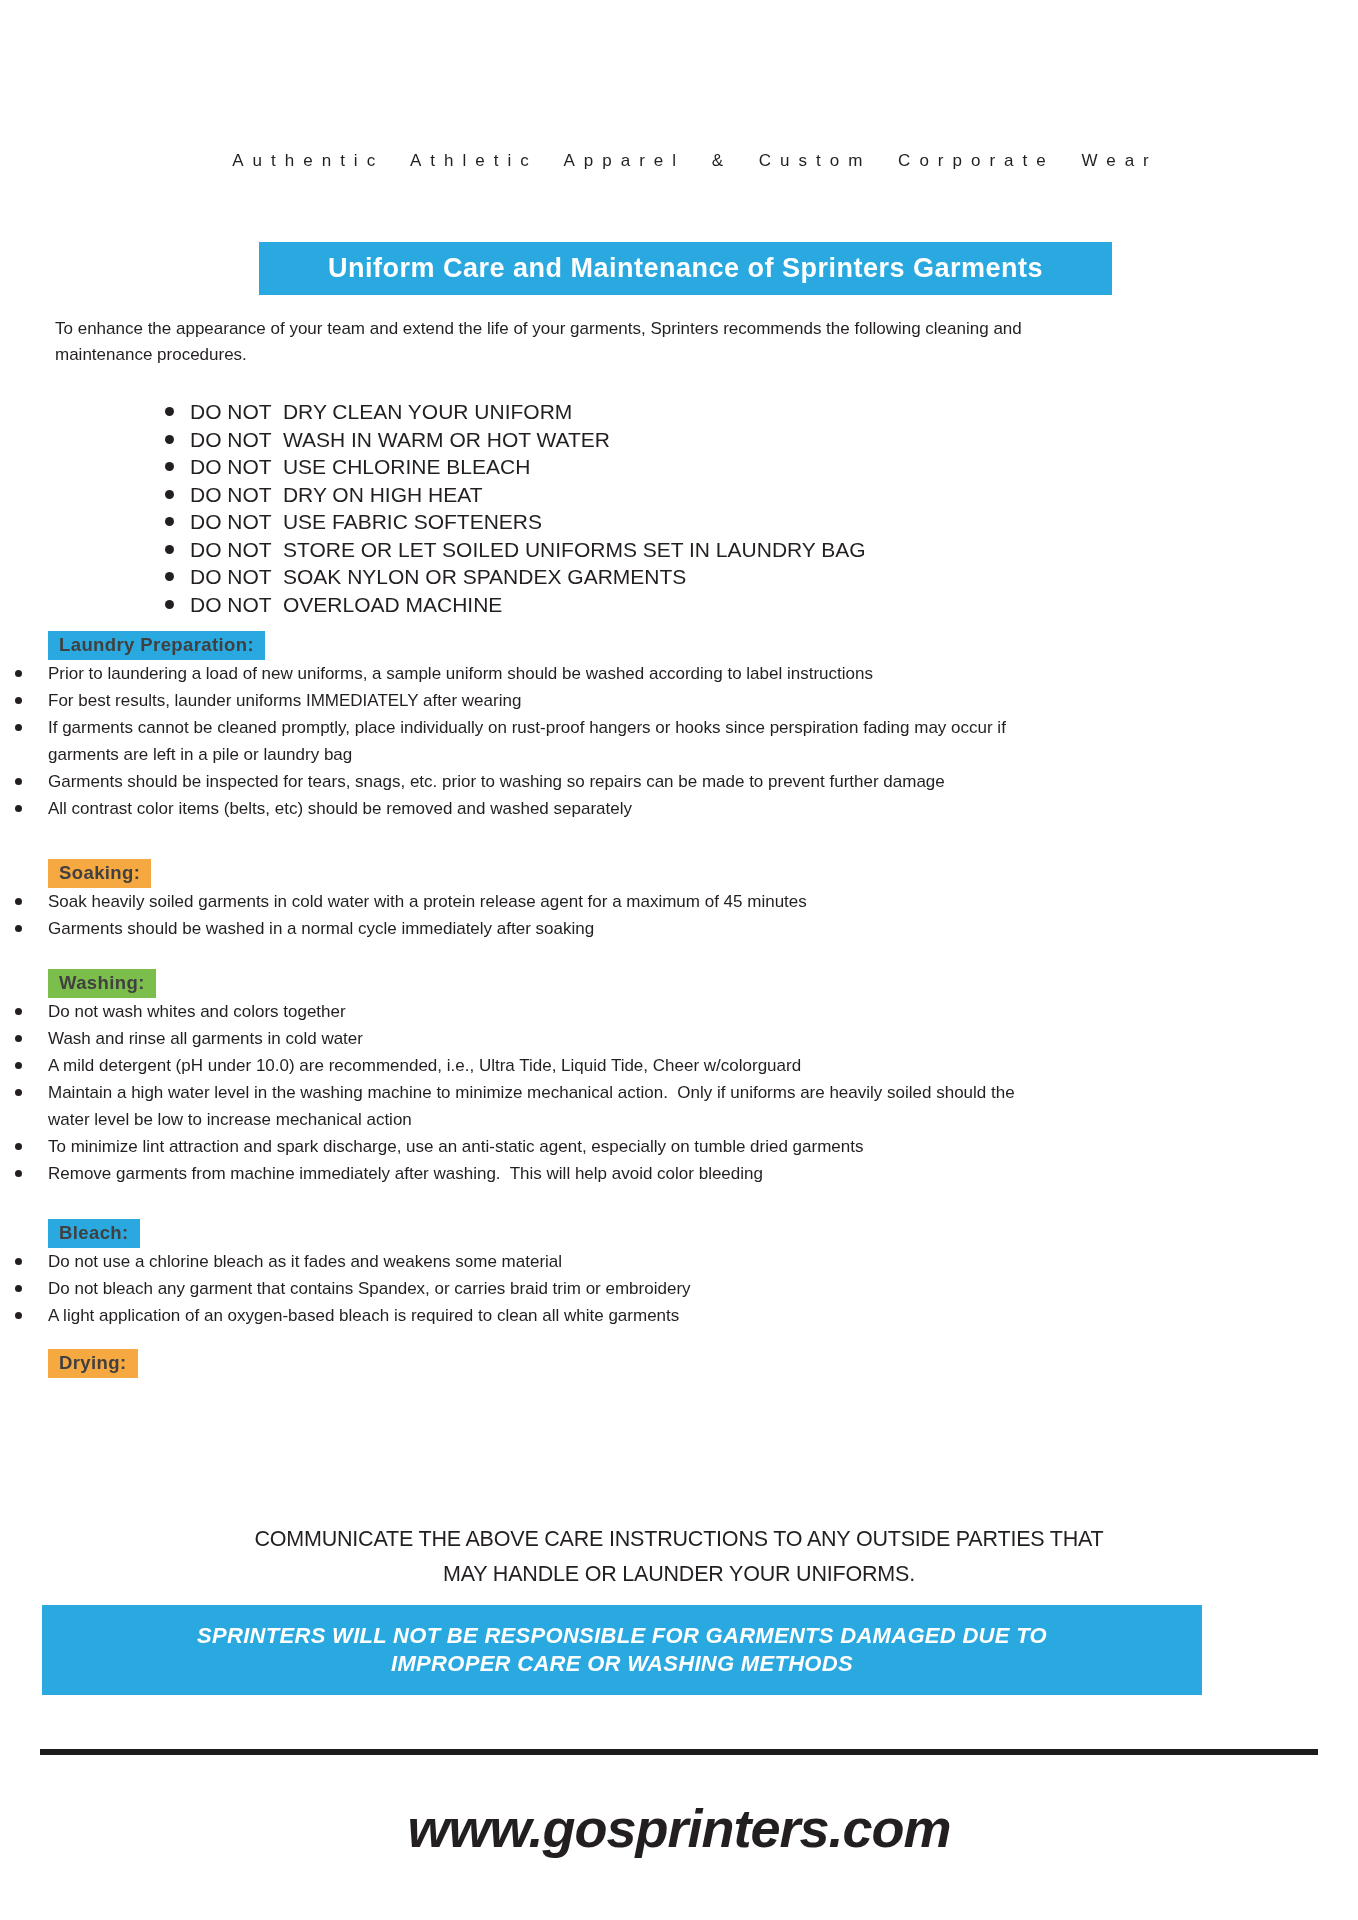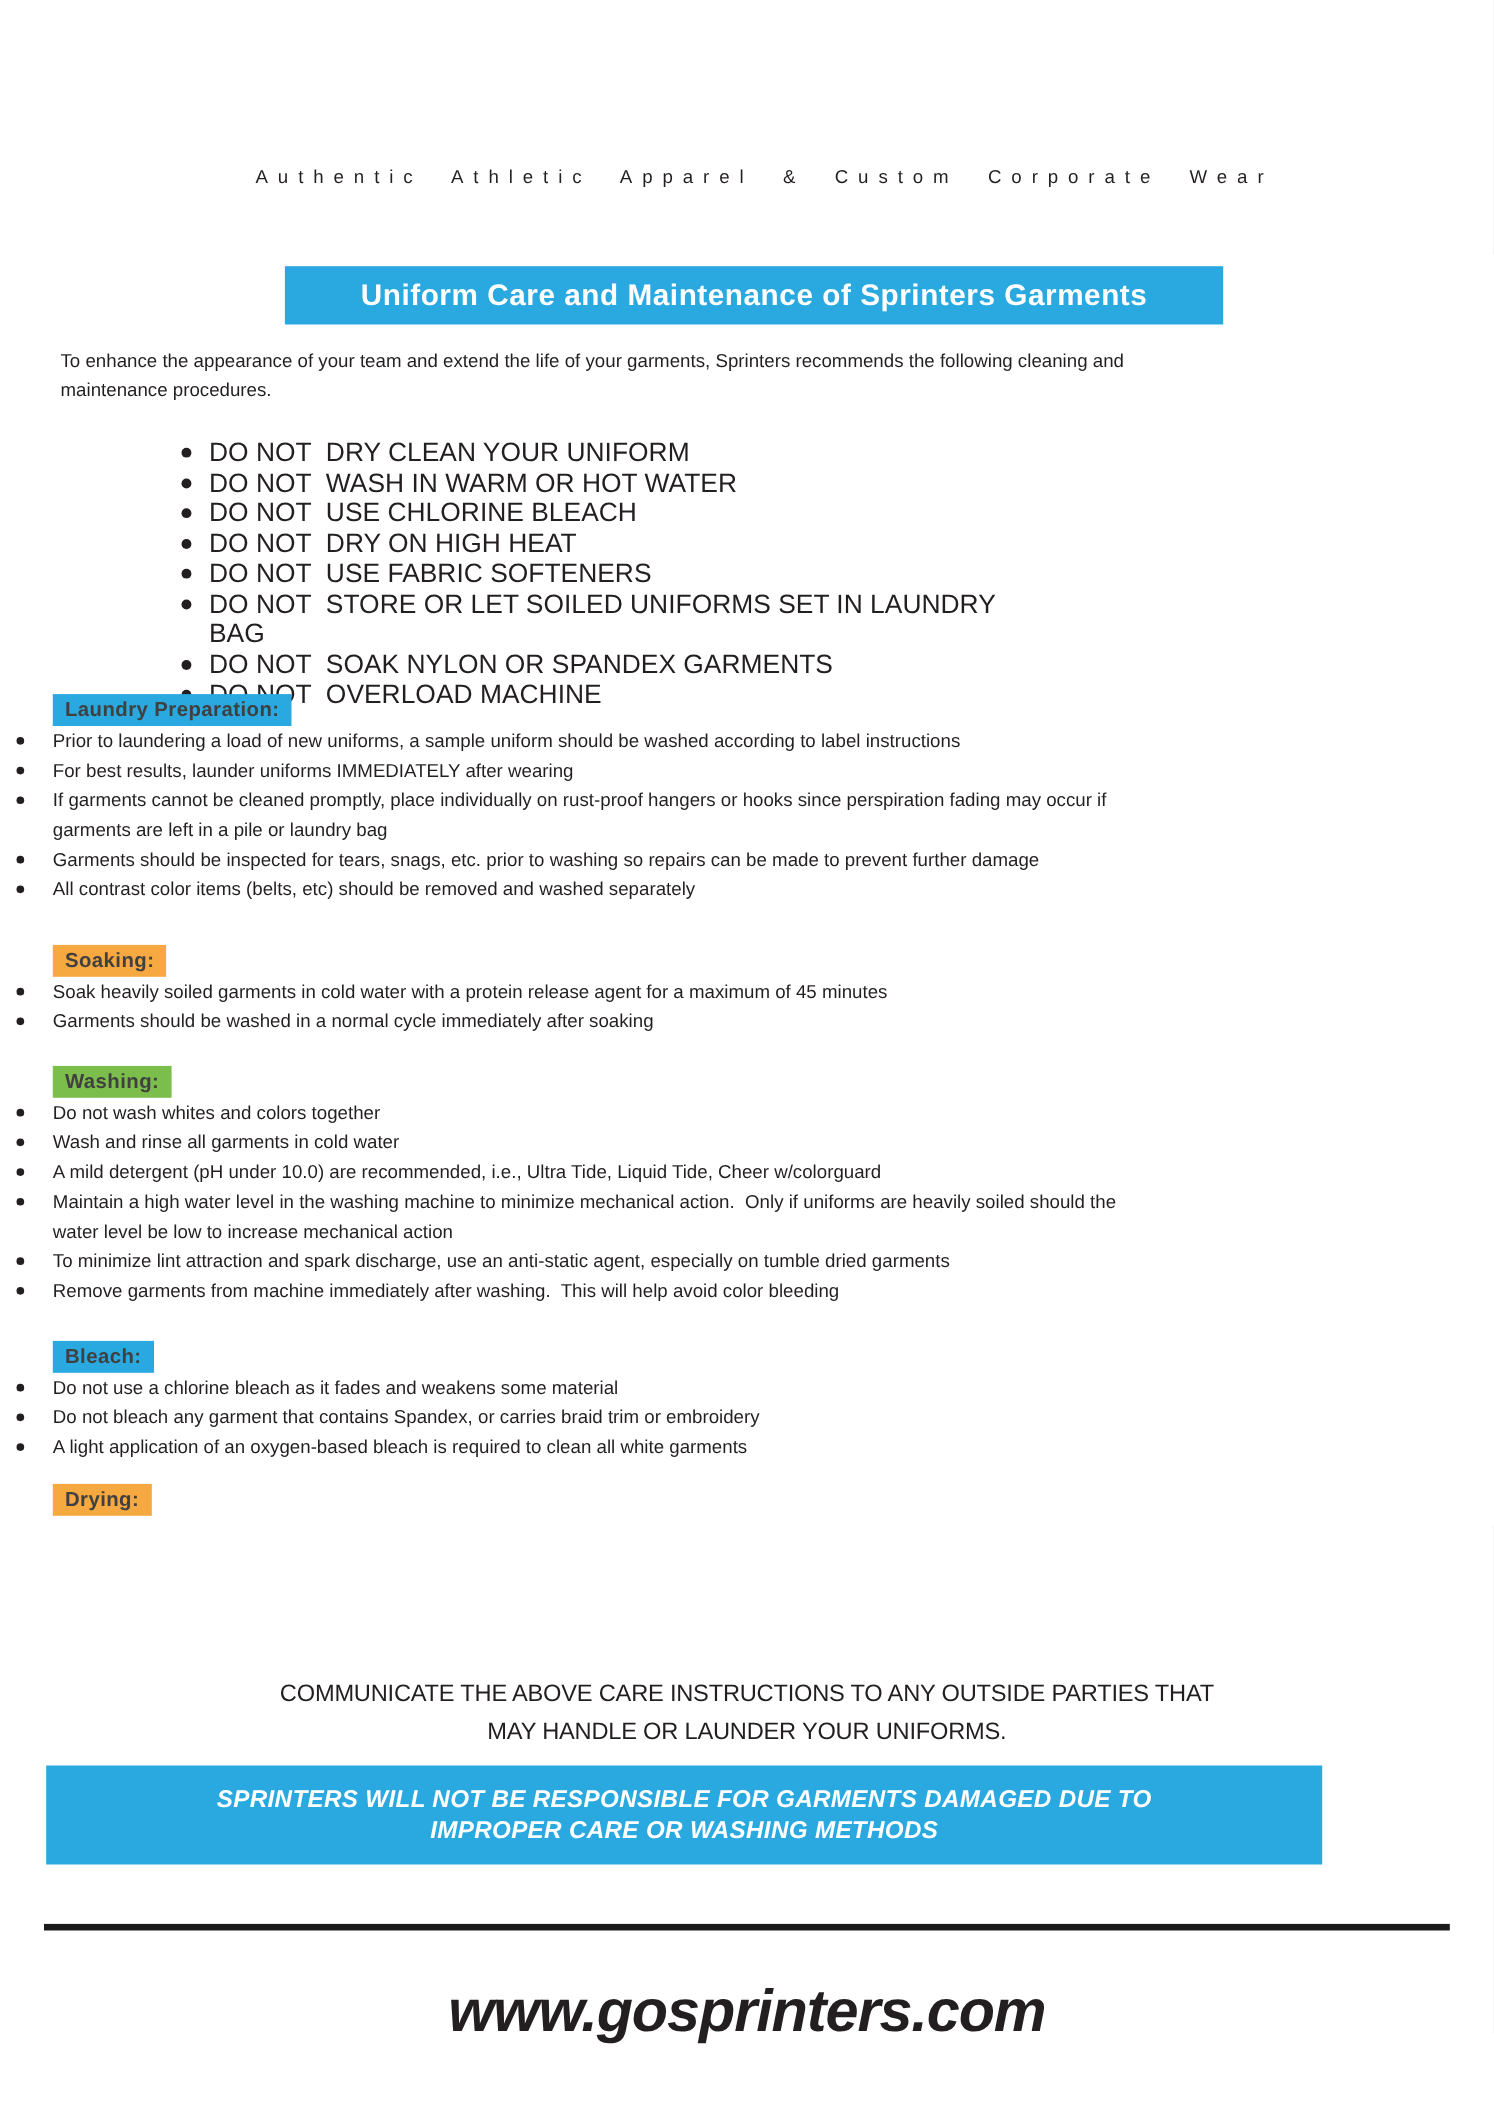--- a/index.html
+++ b/index.html
@@ -29,21 +29,21 @@
   }
 
   ul.plain { list-style:none; margin:0; padding:0; }
   li.bullet { position:relative; white-space:pre-wrap; }
   li.bullet::before {
     content:""; position:absolute; border-radius:50%; background:#231f20;
   }
 
   .donot-list {
     position:absolute; top:398px; left:190px; width:760px;
-    font-size:24px;
+    font-size:21px;
   }
   .donot-list li { line-height:27.5px; }
   .donot-list li::before { width:9px; height:9px; left:-25px; top:9px; }
 
   .section { position:absolute; left:48px; width:1280px; }
   .sec-label {
     display:inline-block; color:#404040; font-weight:bold;
     font-size:18.5px; padding:3px 11px 4px 11px; letter-spacing:0.4px;
   }
   .sec-list {

